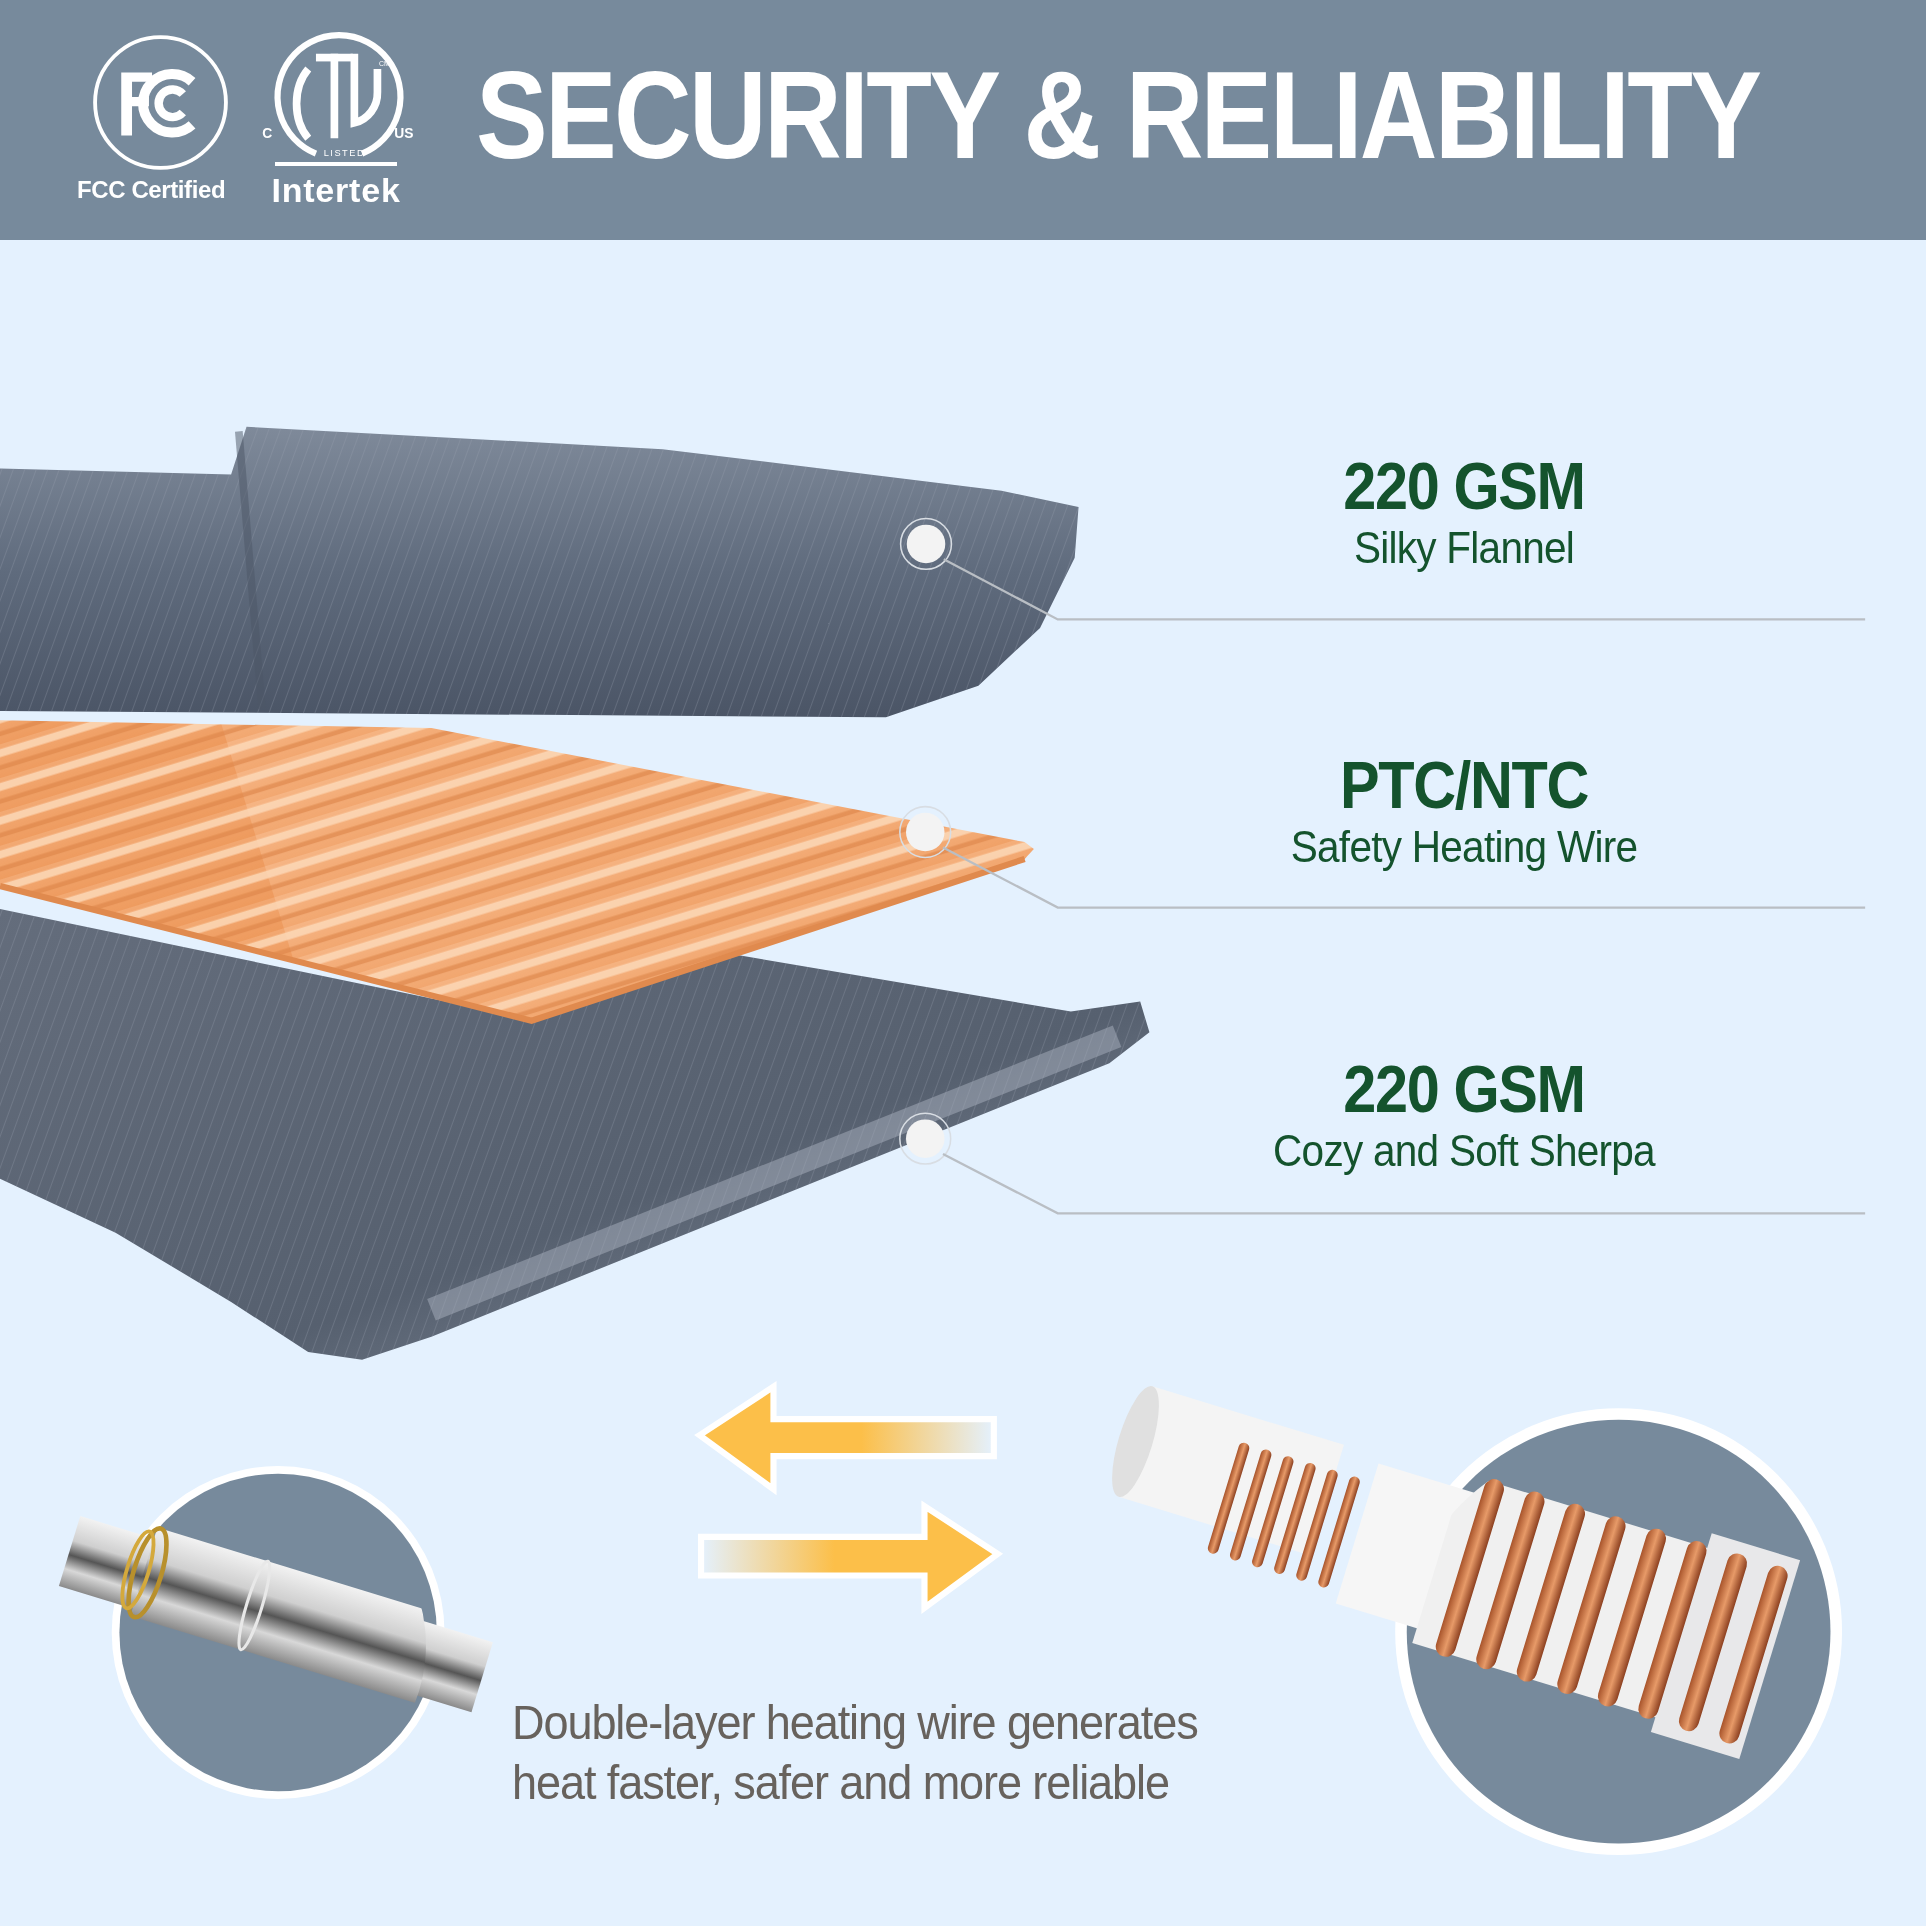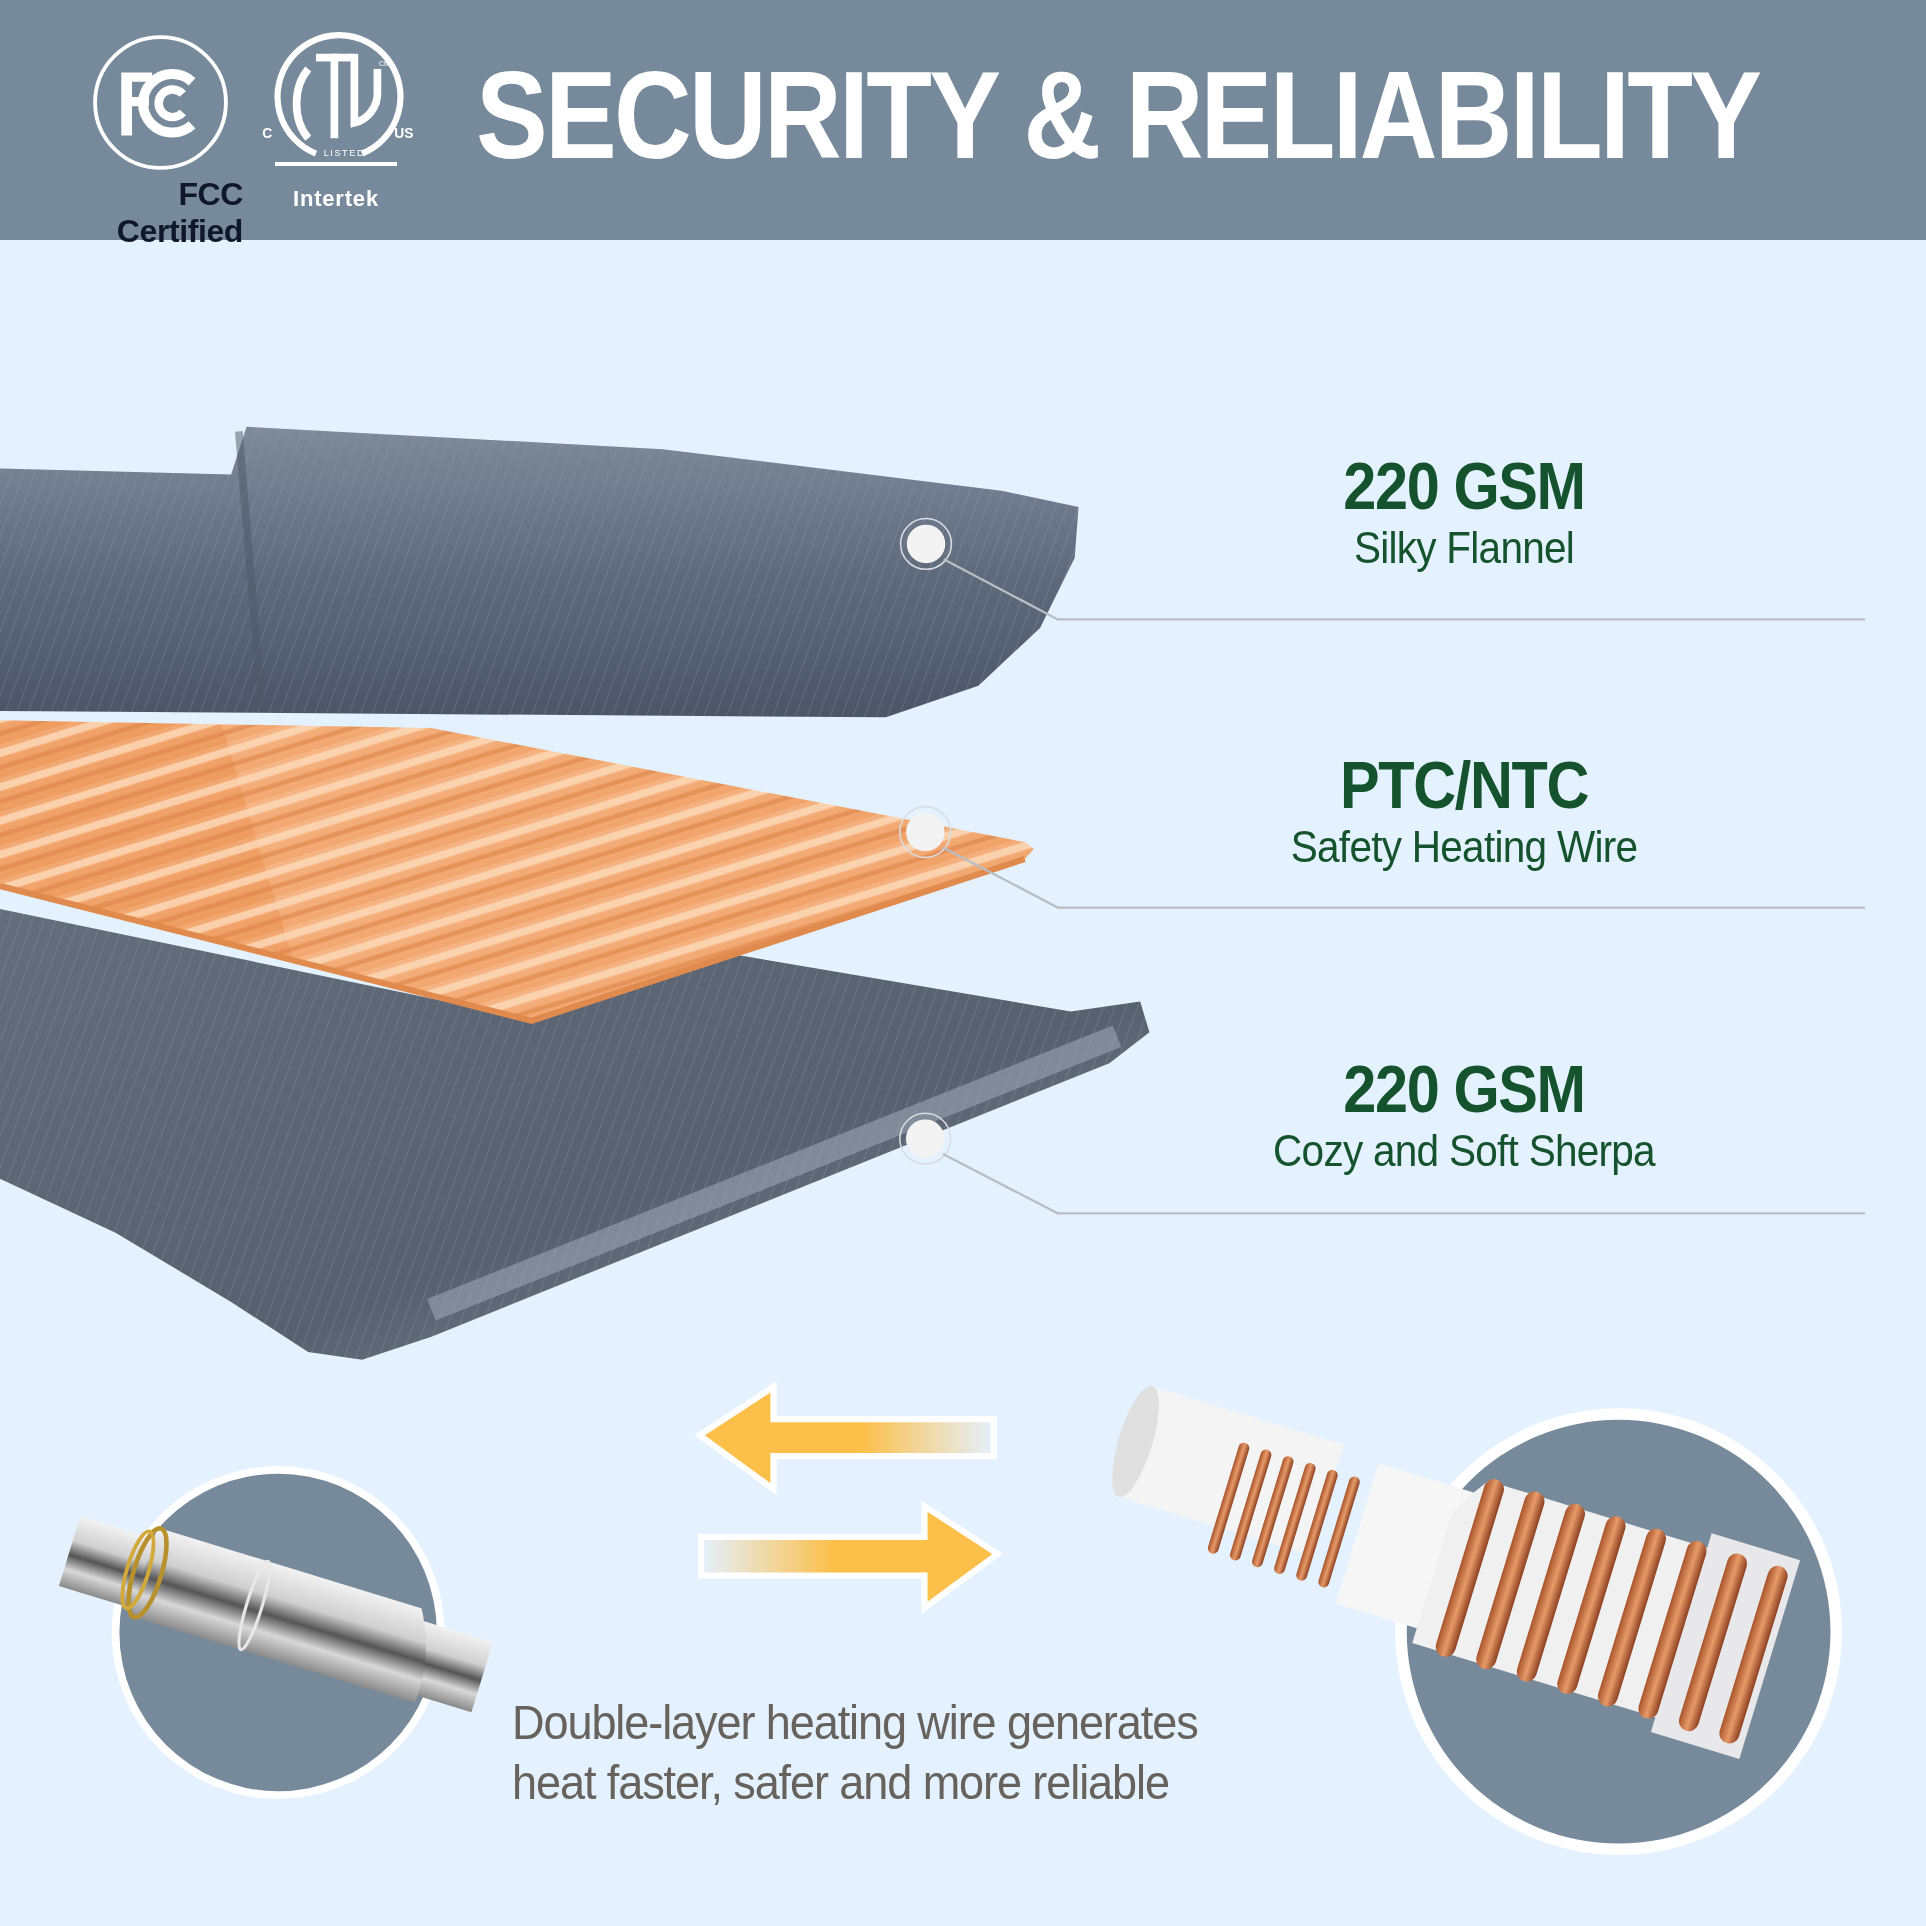--- a/index.html
+++ b/index.html
@@ -7,28 +7,28 @@
     width: 1926px; height: 1926px; overflow: hidden; position: relative;
     background: #e4f1fe;
     font-family: "Liberation Sans", sans-serif;
   }
   .header {
     position: absolute; left: 0; top: 0; width: 1926px; height: 240px;
     background: #778a9c;
   }
   .fcc-logo { position: absolute; left: 92px; top: 34px; width: 137px; height: 137px; }
   .fcc-caption {
-    position: absolute; left: 77px; width: 166px; top: 176px; text-align: right;
-    color: #0f172a; font-weight: bold; font-size: 32px; letter-spacing: -0.4px;
+    position: absolute; left: 77px; width: 166px; top: 176px; text-align: left;
+    color: #ffffff; font-weight: bold; font-size: 24px; letter-spacing: -0.4px;
   }
   .etl-logo { position: absolute; left: 262px; top: 23px; width: 154px; height: 146px; }
   .etl-rule { position: absolute; left: 275px; top: 162px; width: 122px; height: 3.9px; background: #fff; }
   .etl-caption {
-    position: absolute; left: 262px; width: 148px; top: 186px; text-align: center;
-    color: #fff; font-weight: bold; font-size: 22px; letter-spacing: 0.8px;
+    position: absolute; left: 262px; width: 148px; top: 171px; text-align: center;
+    color: #fff; font-weight: bold; font-size: 34px; letter-spacing: 0.8px;
   }
   .title {
     position: absolute; left: 476px; top: 45px; white-space: nowrap;
     color: #fff; font-weight: bold; font-size: 125px; line-height: 139px;
     letter-spacing: -3.1px; transform: scaleX(0.86); transform-origin: left top;
   }
   .art { position: absolute; left: 0; top: 0; width: 1926px; height: 1926px; }
   .label {
     position: absolute; left: 1156px; width: 616px; text-align: center; color: #14532d;
   }

